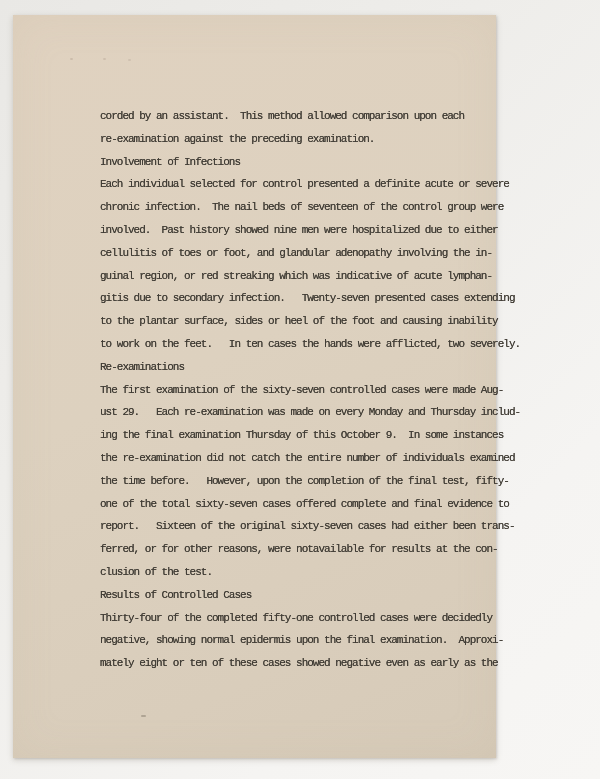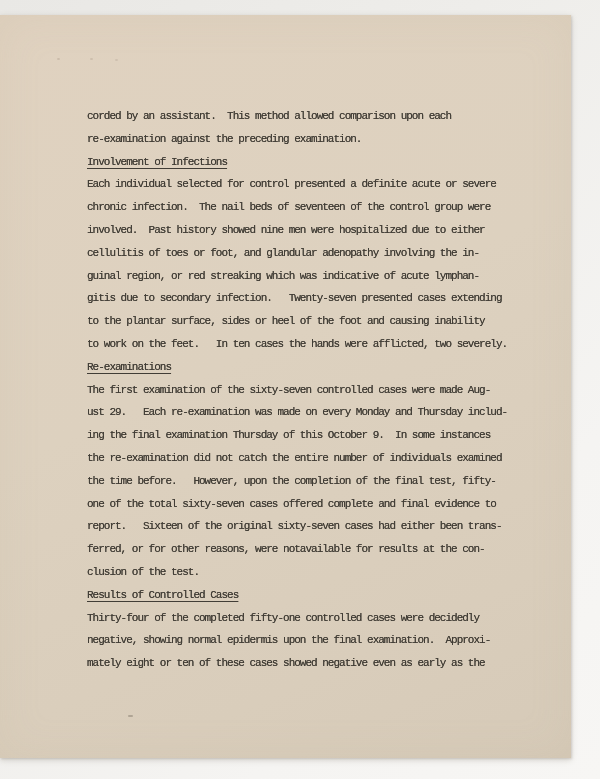--- a/index.html
+++ b/index.html
@@ -13,23 +13,23 @@
     font-family: "Liberation Mono", "DejaVu Sans Mono", monospace;
   }
   .scan-bg {
     position: relative;
     width: 600px;
     height: 779px;
     background: linear-gradient(135deg, #e9e8e5 0%, #eeedea 35%, #f5f4f2 75%, #f7f6f4 100%);
   }
   .paper {
     position: absolute;
-    left: 0;
+    left: 13px;
     top: 15px;
-    width: 571px;
+    width: 483px;
     height: 743px;
     background: linear-gradient(155deg, #e0d2c0 0%, #ddd1bf 45%, #d9cdbb 80%, #d6cab8 100%);
     box-shadow:
       0 2px 6px rgba(90, 80, 65, 0.22),
       1px 1px 2px rgba(100, 90, 75, 0.18),
       inset 0 0 40px rgba(190, 175, 150, 0.15);
   }
   .text-block {
     position: absolute;
     left: 87px;
@@ -38,21 +38,20 @@
     font-size: 11px;
     letter-spacing: -1px;
     line-height: 22.8px;
     color: #413d36;
     text-shadow: 0 0 0.6px rgba(62, 57, 48, 0.85);
   }
   .line {
     height: 22.8px;
   }
   .line.heading {
-    text-decoration: underline;
     text-underline-offset: 3px;
     text-decoration-thickness: 1.2px;
   }
   .speck {
     position: absolute;
     background: rgba(130, 115, 95, 0.5);
     border-radius: 50%;
   }
   .speck.s1 { left: 57px;  top: 43px;  width: 3px; height: 2px; opacity: .45; }
   .speck.s2 { left: 90px;  top: 43px;  width: 3px; height: 2px; opacity: .4; }

